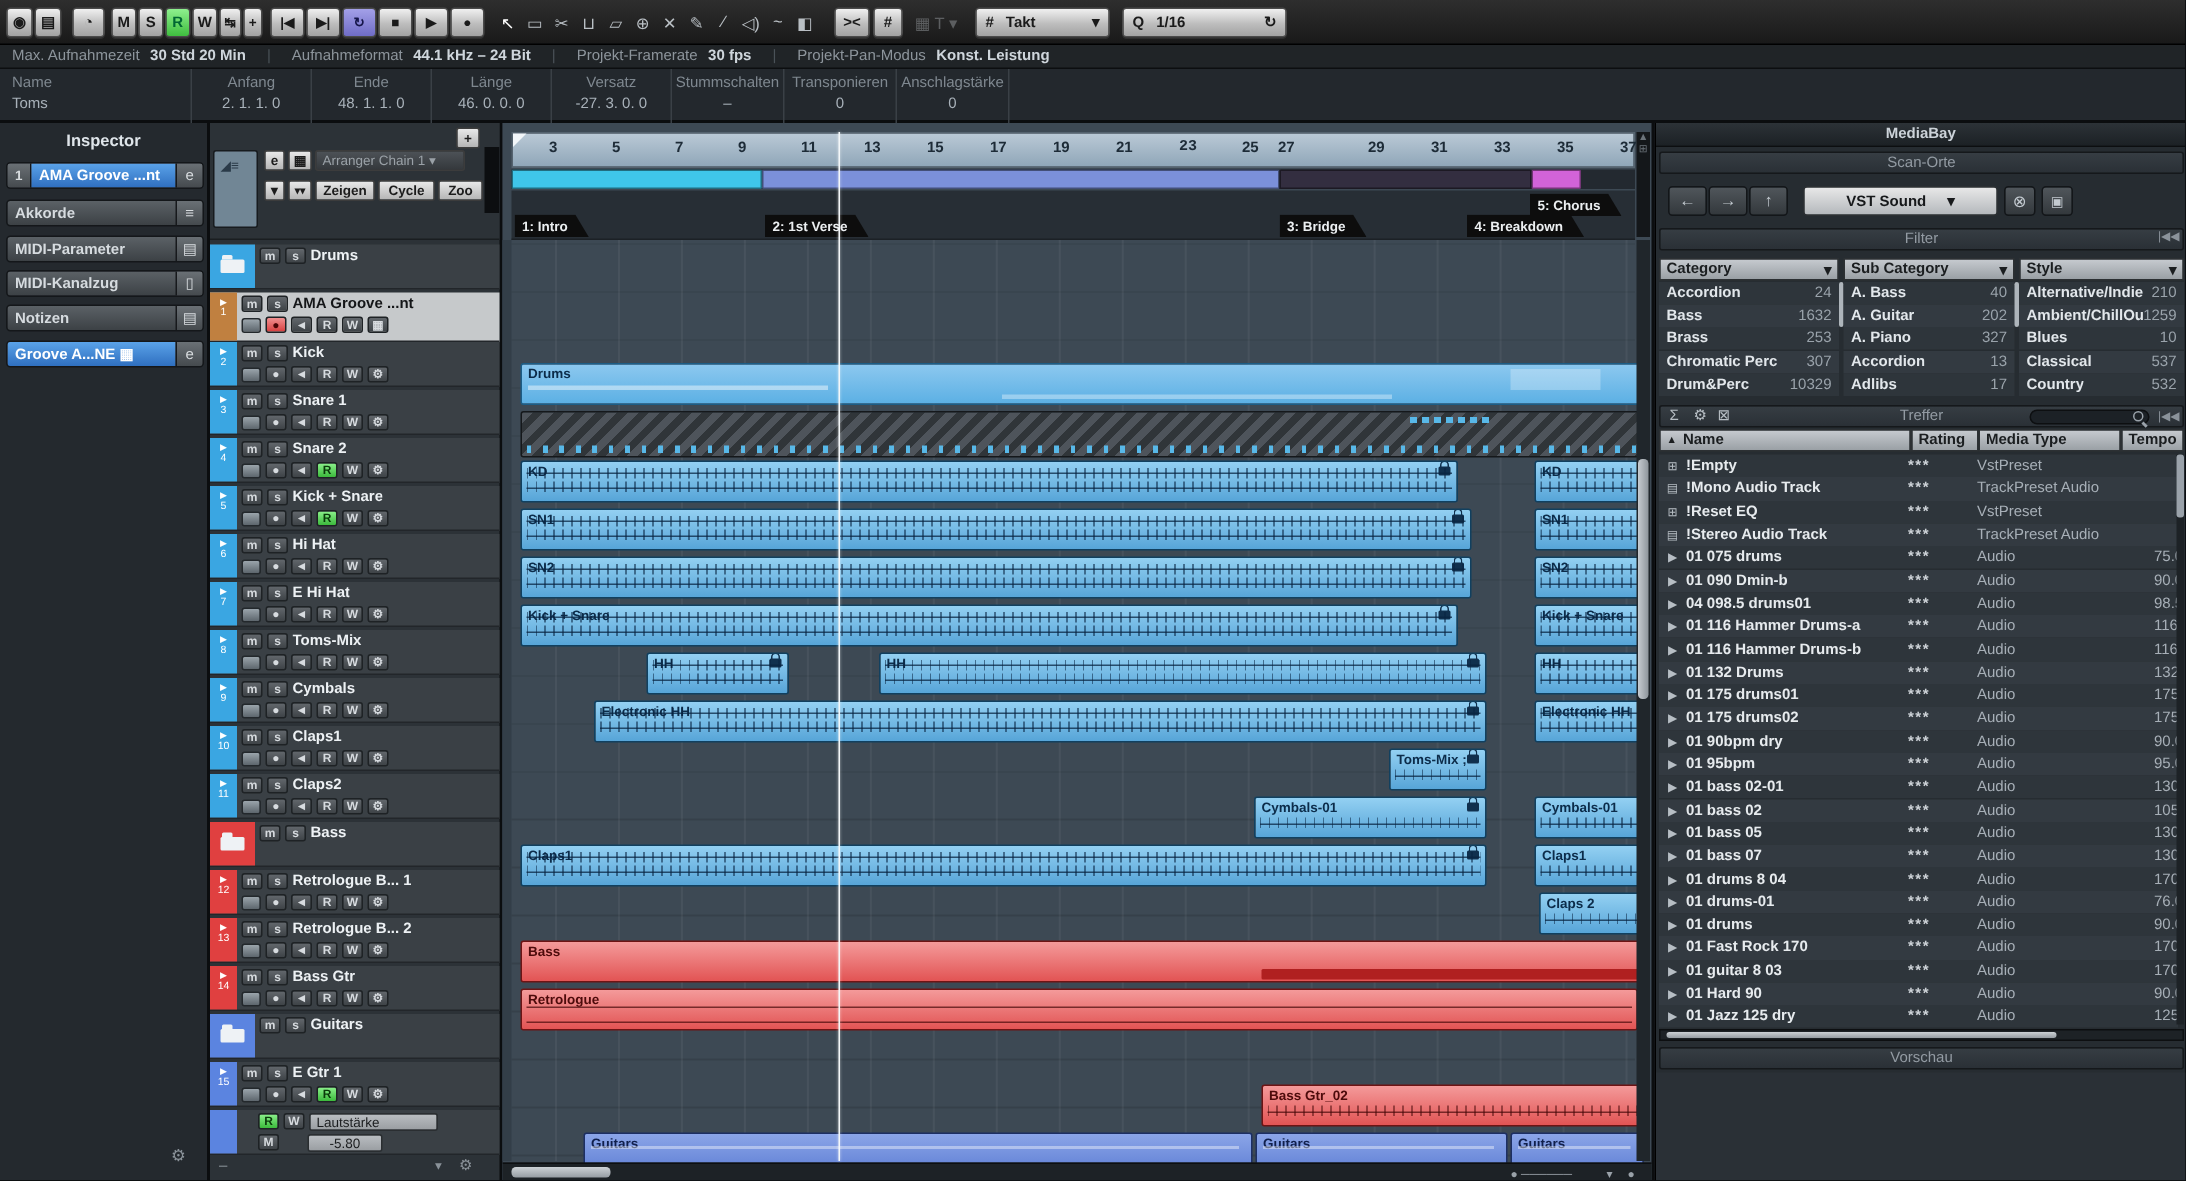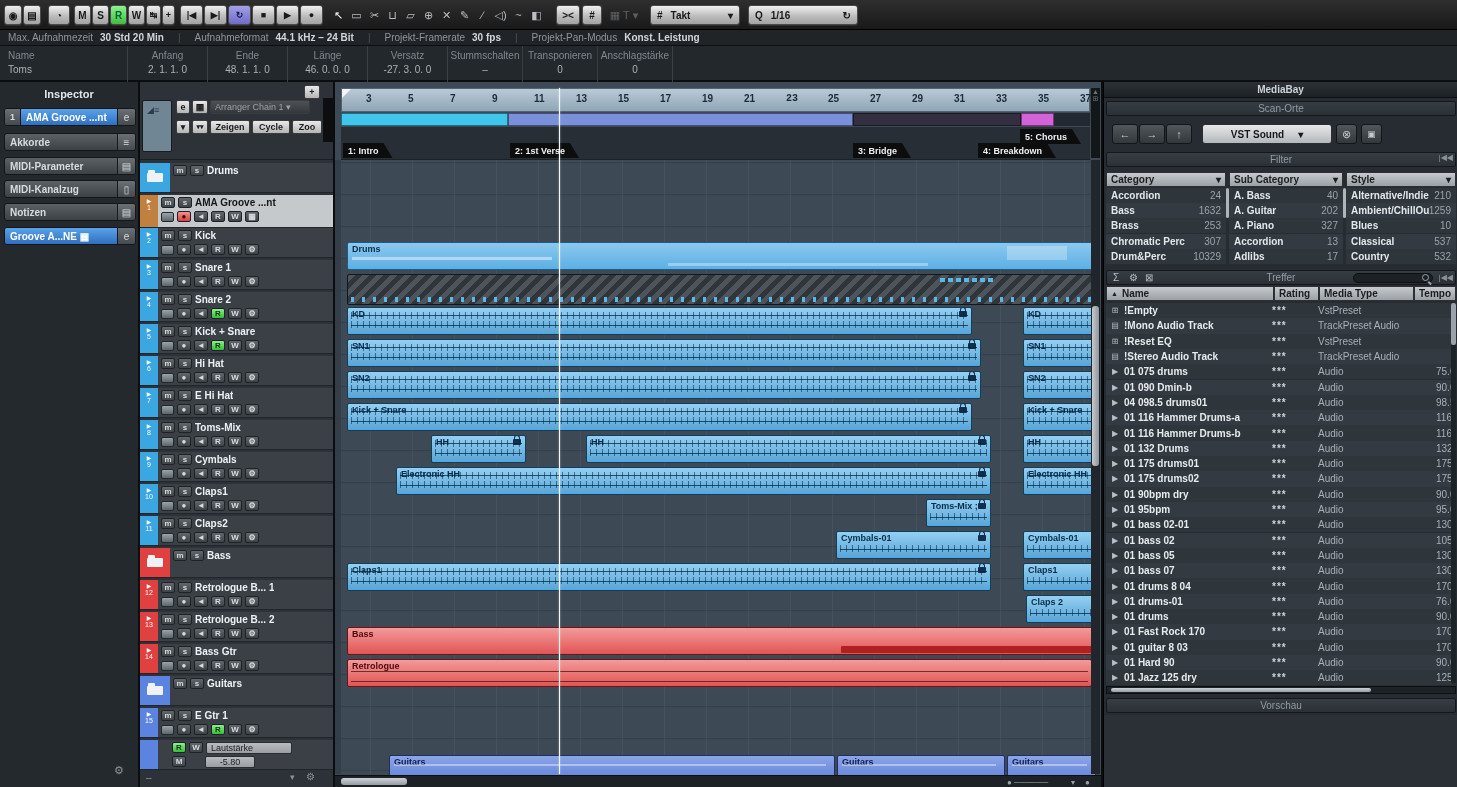--- a/index.html
+++ b/index.html
@@ -646,21 +646,21 @@
         <span class="num" style="left: 108px;">7</span>
         <span class="num" style="left: 150px;">9</span>
         <span class="num" style="left: 192px;">11</span>
         <span class="num" style="left: 234px;">13</span>
         <span class="num" style="left: 276px;">15</span>
         <span class="num" style="left: 318px;">17</span>
         <span class="num" style="left: 360px;">19</span>
         <span class="num" style="left: 402px;">21</span>
         <span class="num" style="left: 444px; font-family: Liberation Mono, monospace;">23</span>
         <span class="num" style="left: 486px;">25</span>
-        <span class="num" style="left: 528px;">27</span>
+        <span class="num" style="left: 510px;">27</span>
         <span class="num" style="left: 570px;">29</span>
         <span class="num" style="left: 612px;">31</span>
         <span class="num" style="left: 654px;">33</span>
         <span class="num" style="left: 696px;">35</span>
         <span class="num" style="left: 738px;">37</span>
       </div>
     <div class="arrtrack" id="arrangerTrack">
         <div class="aseg" style="left: 0px; width: 167px; background: linear-gradient(rgb(63, 198, 234), rgb(63, 198, 234)) rgb(63, 198, 234);"></div>
         <div class="aseg" style="left: 167px; width: 345px; background: linear-gradient(rgb(123, 144, 218), rgb(123, 144, 218)) rgb(123, 144, 218);"></div>
         <div class="aseg" style="left: 512px; width: 168px; background: linear-gradient(rgb(51, 46, 64), rgb(51, 46, 64)) rgb(51, 46, 64);"></div>
@@ -818,20 +818,25 @@
           <div class="wavetick" style="top: 13px;"></div>
         </div>
         <div class="clip c-red" style="left: 6px; top: 467px; width: 749px; height: 28px;">
           <span class="clip-label">Bass</span>
           <div style="position: absolute; left: 66%; right: 2px; top: 18px; height: 7px; background: rgb(176, 32, 32); border-radius: 1px;"></div>
         </div>
         <div class="clip c-red" style="left: 6px; top: 499px; width: 745px; height: 28px;">
           <span class="clip-label">Retrologue</span>
           <div class="waveline redline" style="top: 11px;"></div>
           <div class="waveline redline" style="top: 21px;"></div>
+        </div>
+        <div class="clip c-red" style="left: 500px; top: 563px; width: 255px; height: 28px;">
+          <span class="clip-label">Bass Gtr_02</span>
+          <div class="waveline redline" style="top: 17px;"></div>
+          <div class="wavetick redtick" style="top: 13px;"></div>
         </div>
         <div class="clip c-findigo" style="left: 48px; top: 595px; width: 446px; height: 28px;">
           <span class="clip-label">Guitars</span>
           <div style="position: absolute; left: 4px; right: 8px; top: 8px; height: 2px; background: rgba(255, 255, 255, 0.4);"></div>
           <div style="position: absolute; left: 30%; width: 40%; top: 20px; height: 3px; background: rgba(255, 255, 255, 0.35);"></div>
         </div>
         <div class="clip c-findigo" style="left: 496px; top: 595px; width: 168px; height: 28px;">
           <span class="clip-label">Guitars</span>
           <div style="position: absolute; left: 4px; right: 8px; top: 8px; height: 2px; background: rgba(255, 255, 255, 0.4);"></div>
           <div style="position: absolute; left: 30%; width: 40%; top: 20px; height: 3px; background: rgba(255, 255, 255, 0.35);"></div>

